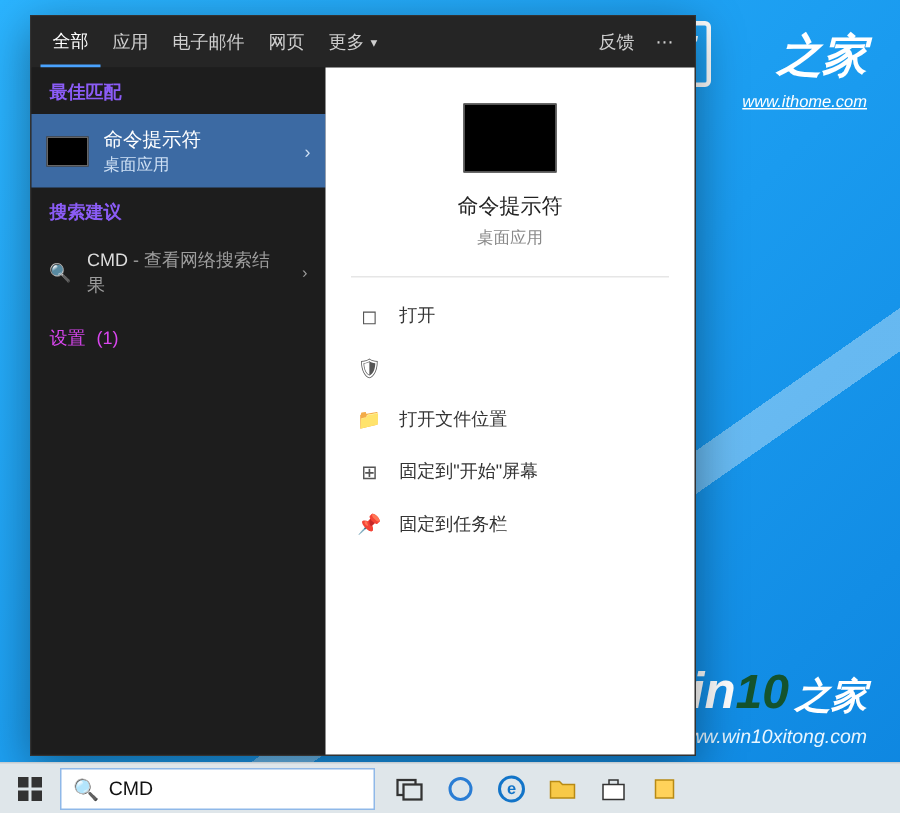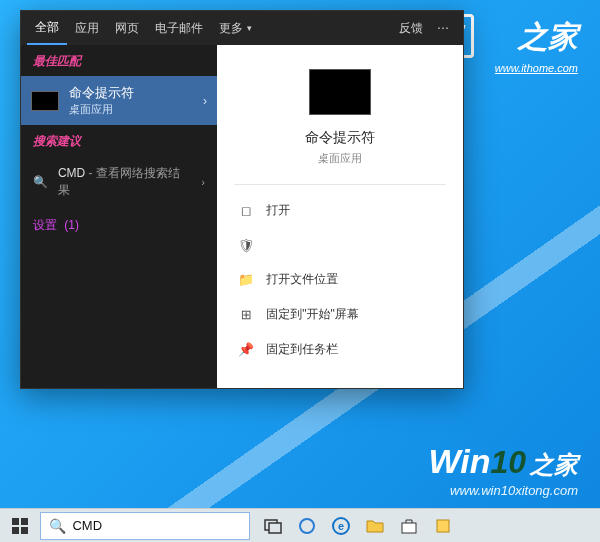--- a/index.html
+++ b/index.html
@@ -35,39 +35,39 @@
 }
 .watermark-bot .row { display: flex; align-items: baseline; font-style: italic; }
 .watermark-bot .win { font-size: 34px; font-weight: 900; color: #fff; }
 .watermark-bot .ten { font-size: 32px; font-weight: 900; color: #14532d; }
 .watermark-bot .zhi2 { font-size: 24px; font-weight: 900; margin-left: 4px; }
 .watermark-bot .url2 { font-size: 13px; margin-top: 2px; color: #e8f6ff; font-style: italic; }
 
 
 .panel {
   position: absolute; left: 20px; top: 10px;
-  width: 444px; height: 379px;
+  width: 444px; height: 494px;
   background: #1f1f1f;
   box-shadow: 0 8px 30px rgba(0,0,0,0.4);
   display: flex; flex-direction: column;
   border: 1px solid #323232;
 }
 .tabs {
   display: flex; align-items: center; height: 34px;
   background: #252525; color: #cfcfcf;
   font-size: 12px; padding: 0 6px;
 }
 .tab { padding: 0 8px; height: 100%; display: flex; align-items: center; cursor: pointer; }
 .tab.active { color: #fff; border-bottom: 2px solid #4aa3ff; }
 .tabs .spacer { flex: 1; }
 .tabs .more-dots { letter-spacing: 2px; padding: 0 6px; cursor: pointer; }
 
 .body { display: flex; flex: 1; min-height: 0; }
 .left { width: 196px; background: #1d1d1d; color: #ddd; display: flex; flex-direction: column; }
-.section-label { font-size: 12px; color: #ec4899; padding: 8px 12px 6px; font-weight: 600; font-style: italic; }
+.section-label { font-size: 12px; color: #8b5cf6; padding: 8px 12px 6px; font-weight: 600; }
 
 .best-match {
   display: flex; align-items: center; background: #3c6aa3;
   padding: 8px 10px; gap: 10px; cursor: pointer;
 }
 .best-match .thumb {
   width: 28px; height: 20px; background: #000; border: 1px solid #666; position: relative;
 }
 .best-match .txt { flex: 1; }
 .best-match .title { font-size: 13px; color: #fff; }
@@ -141,22 +141,22 @@
     <span class="ten">10</span>
     <span class="zhi2">之家</span>
   </div>
   <div class="url2">www.win10xitong.com</div>
 </div>
 
 <div class="panel">
   <div class="tabs">
     <div class="tab active">全部</div>
     <div class="tab">应用</div>
+    <div class="tab">电子邮件</div>
     <div class="tab">网页</div>
-    <div class="tab">电子邮件</div>
     <div class="tab">
       <span>更多</span>
       <span style="margin-left:4px;font-size:9px;">▾</span>
     </div>
     <div class="spacer"></div>
     <div class="tab">反馈</div>
     <div class="more-dots">⋯</div>
   </div>
 
   <div class="body">

